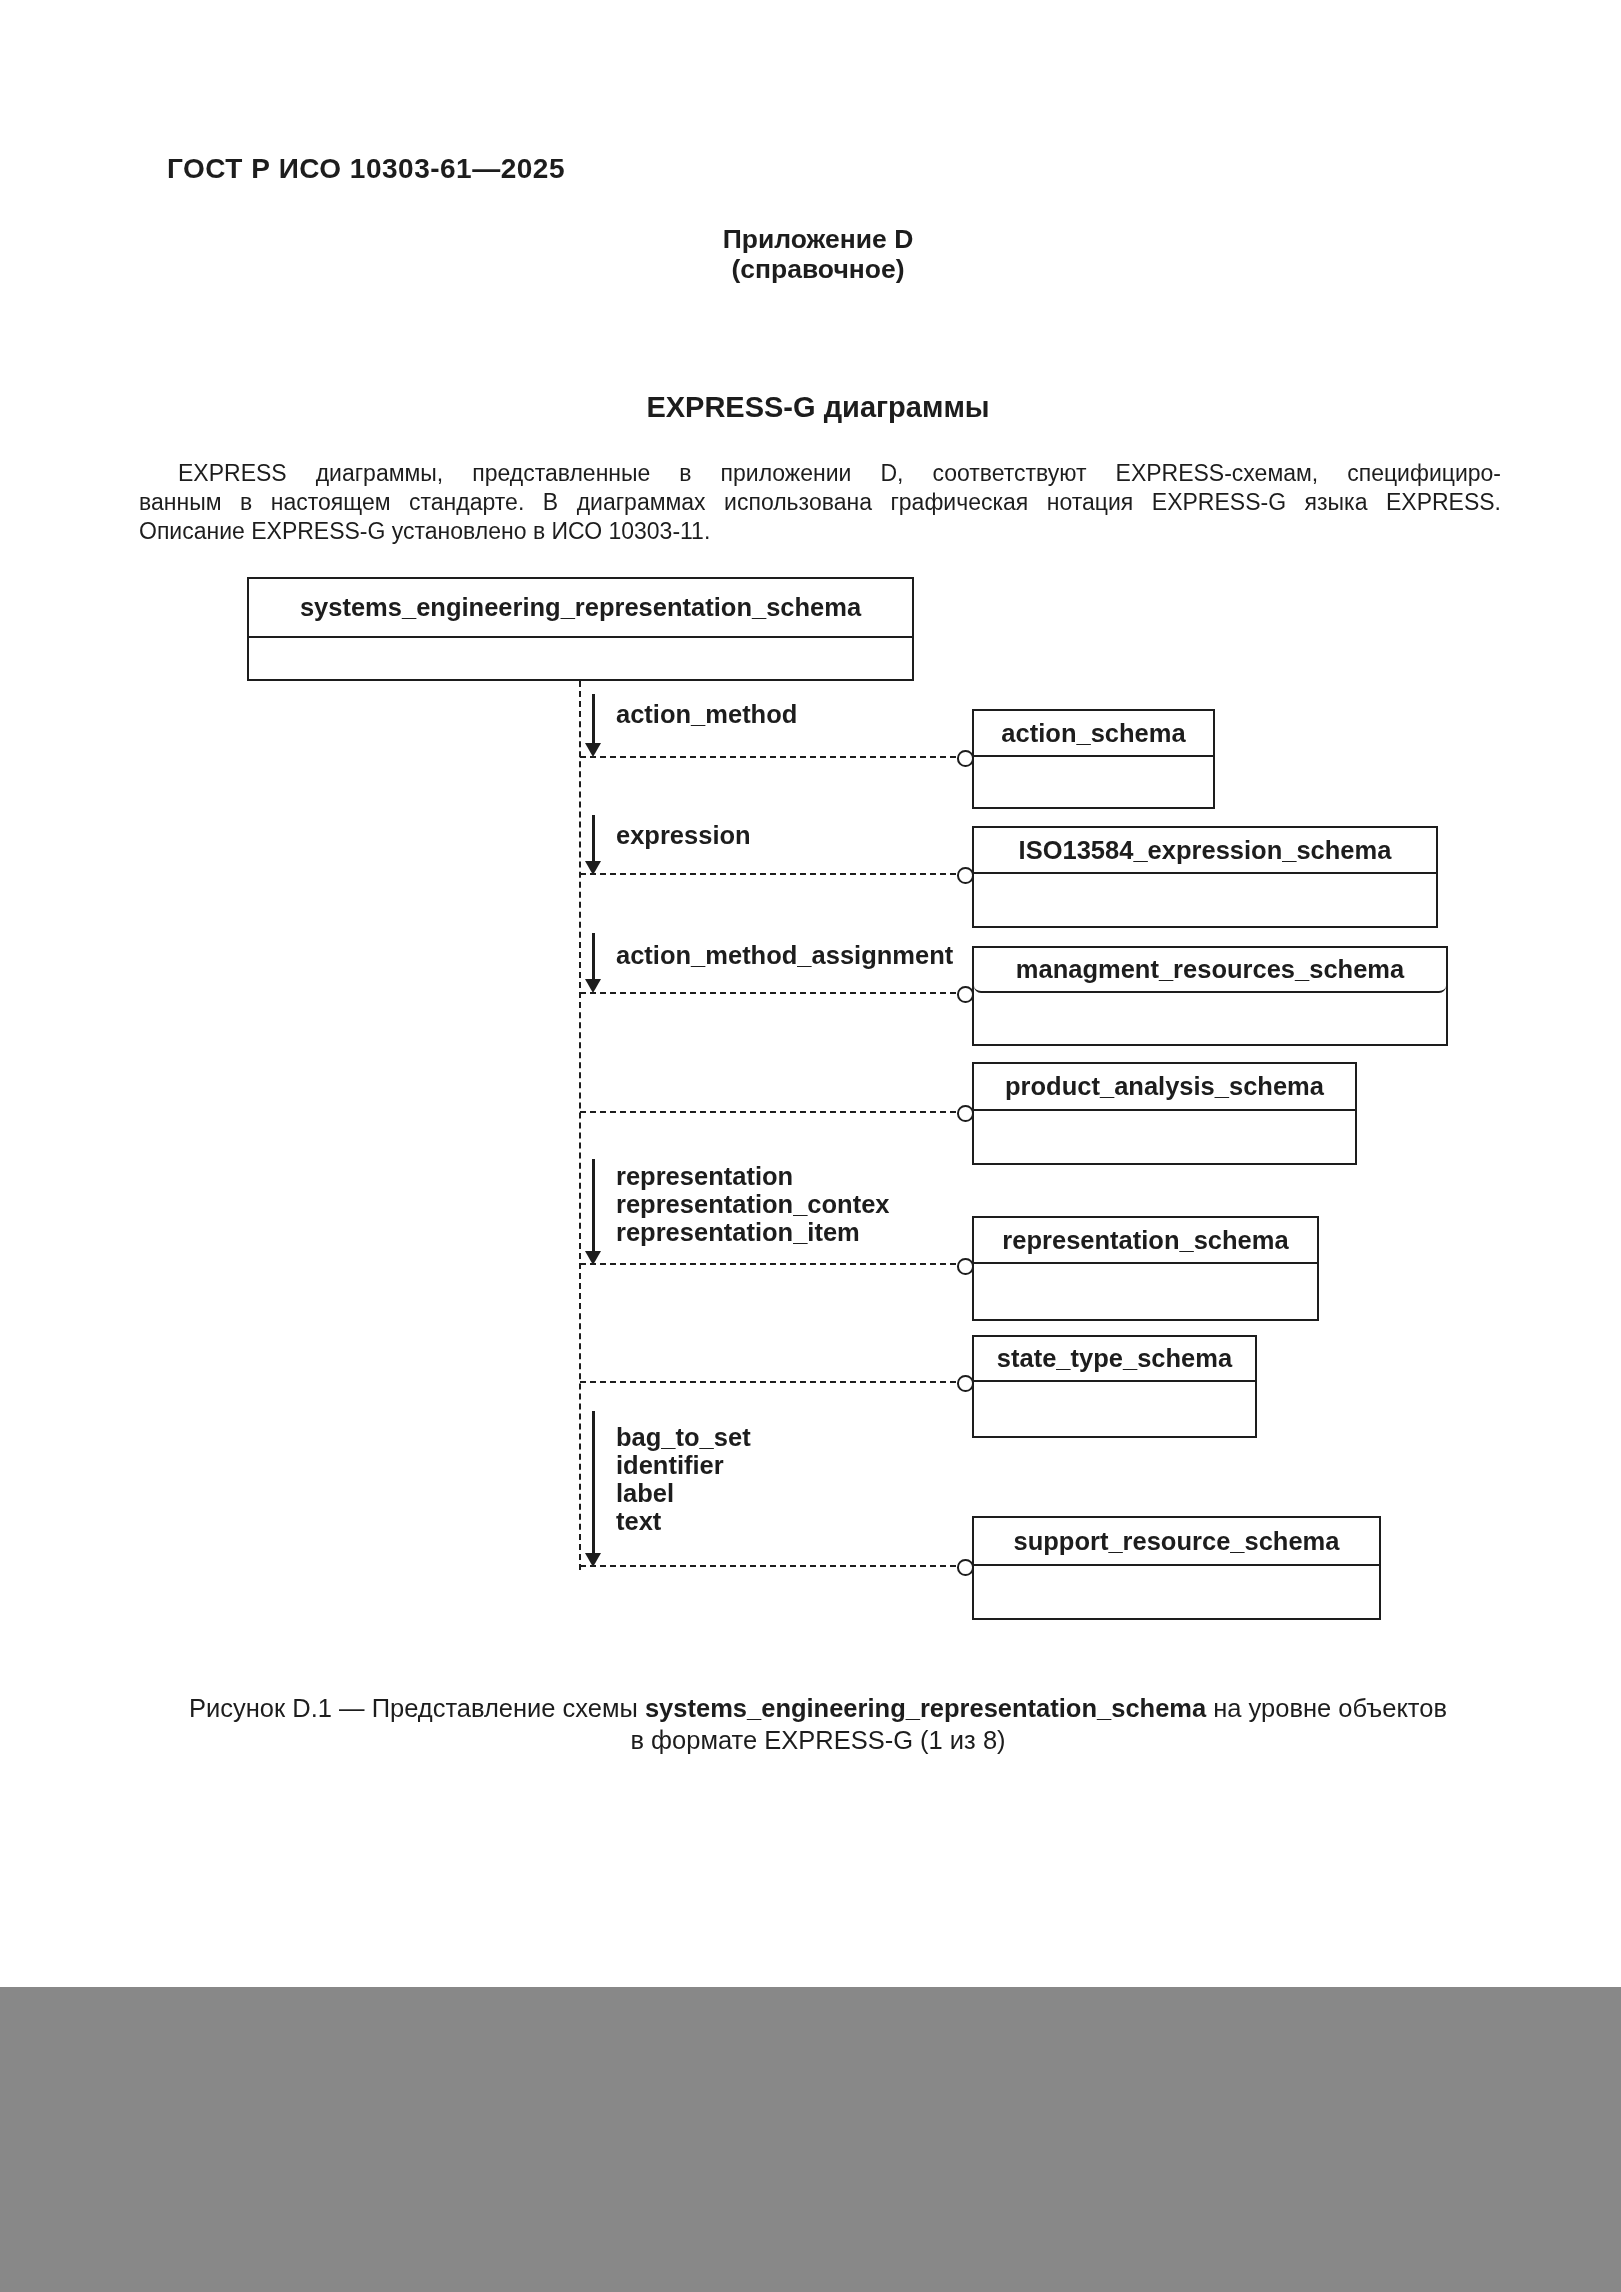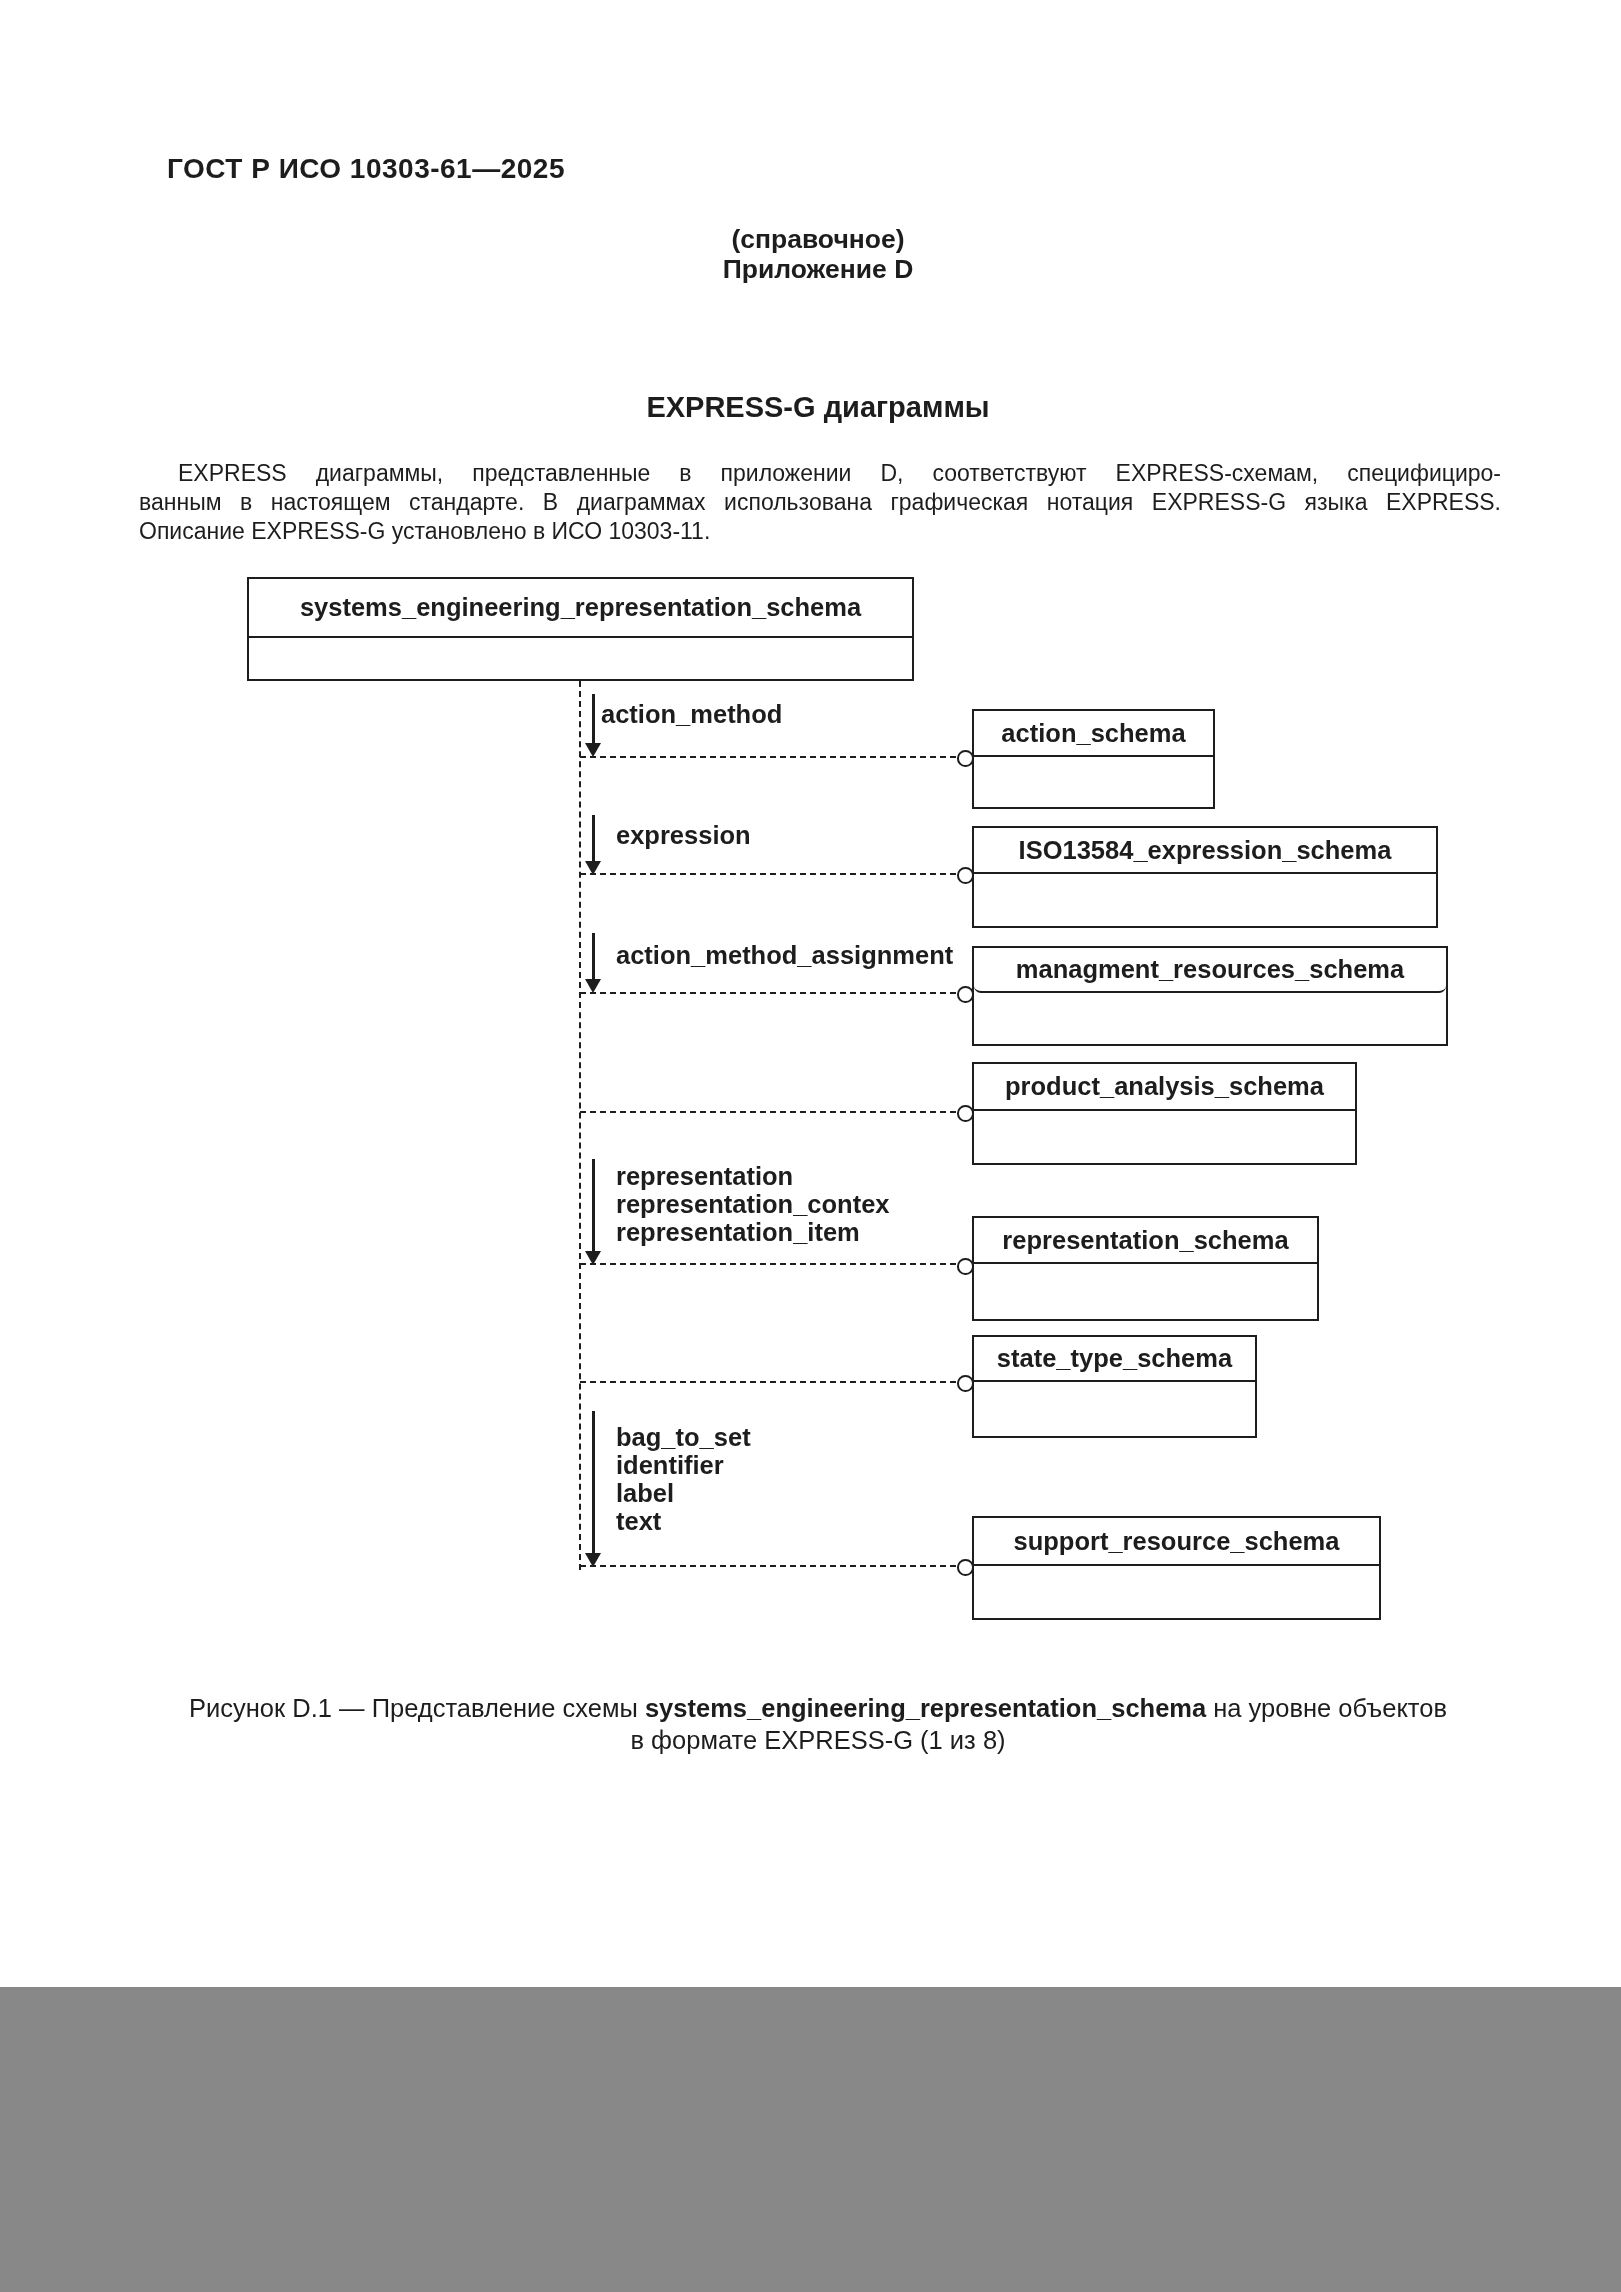--- a/index.html
+++ b/index.html
@@ -76,43 +76,43 @@
   }
 </style>
 </head>
 <body>
 
 <div class="page">
 
   <div class="doc-header">ГОСТ Р ИСО 10303-61—2025</div>
 
   <div class="appendix">
+    <div>Приложение D</div>
     <div>(справочное)</div>
-    <div>Приложение D</div>
   </div>
 
   <div class="section-title">EXPRESS-G диаграммы</div>
 
   <div class="para">
     <div class="pline indent just">EXPRESS диаграммы, представленные в приложении D, соответствуют EXPRESS-схемам, специфициро-</div>
     <div class="pline just">ванным в настоящем стандарте. В диаграммах использована графическая нотация EXPRESS-G языка EXPRESS.</div>
     <div class="pline">Описание EXPRESS-G установлено в ИСО 10303-11.</div>
   </div>
 
   <div>
 
     <div class="gbox" style="left:247px;top:577px;width:667px;height:104px;">
       <div class="gbox-title" style="height:59px;">systems_engineering_representation_schema</div>
     </div>
 
     <div class="vdash" style="left:579px;top:681px;height:889px;"></div>
 
     <div class="aline" style="left:592px;top:694px;height:50px;"></div>
     <div class="ahead" style="left:585px;top:743px;"></div>
-    <div class="rlabel" style="left:601px;top:700px;">action_method</div>
+    <div class="rlabel" style="left:616px;top:700px;">action_method</div>
     <div class="hdash" style="left:580px;top:756px;width:376px;"></div>
     <div class="gcircle" style="left:957px;top:750px;"></div>
     <div class="gbox" style="left:972px;top:709px;width:243px;height:100px;">
       <div class="gbox-title" style="height:46px;">action_schema</div>
     </div>
 
     <div class="aline" style="left:592px;top:815px;height:46px;"></div>
     <div class="ahead" style="left:585px;top:861px;"></div>
     <div class="rlabel" style="left:616px;top:821px;">expression</div>
     <div class="hdash" style="left:580px;top:873px;width:376px;"></div>

